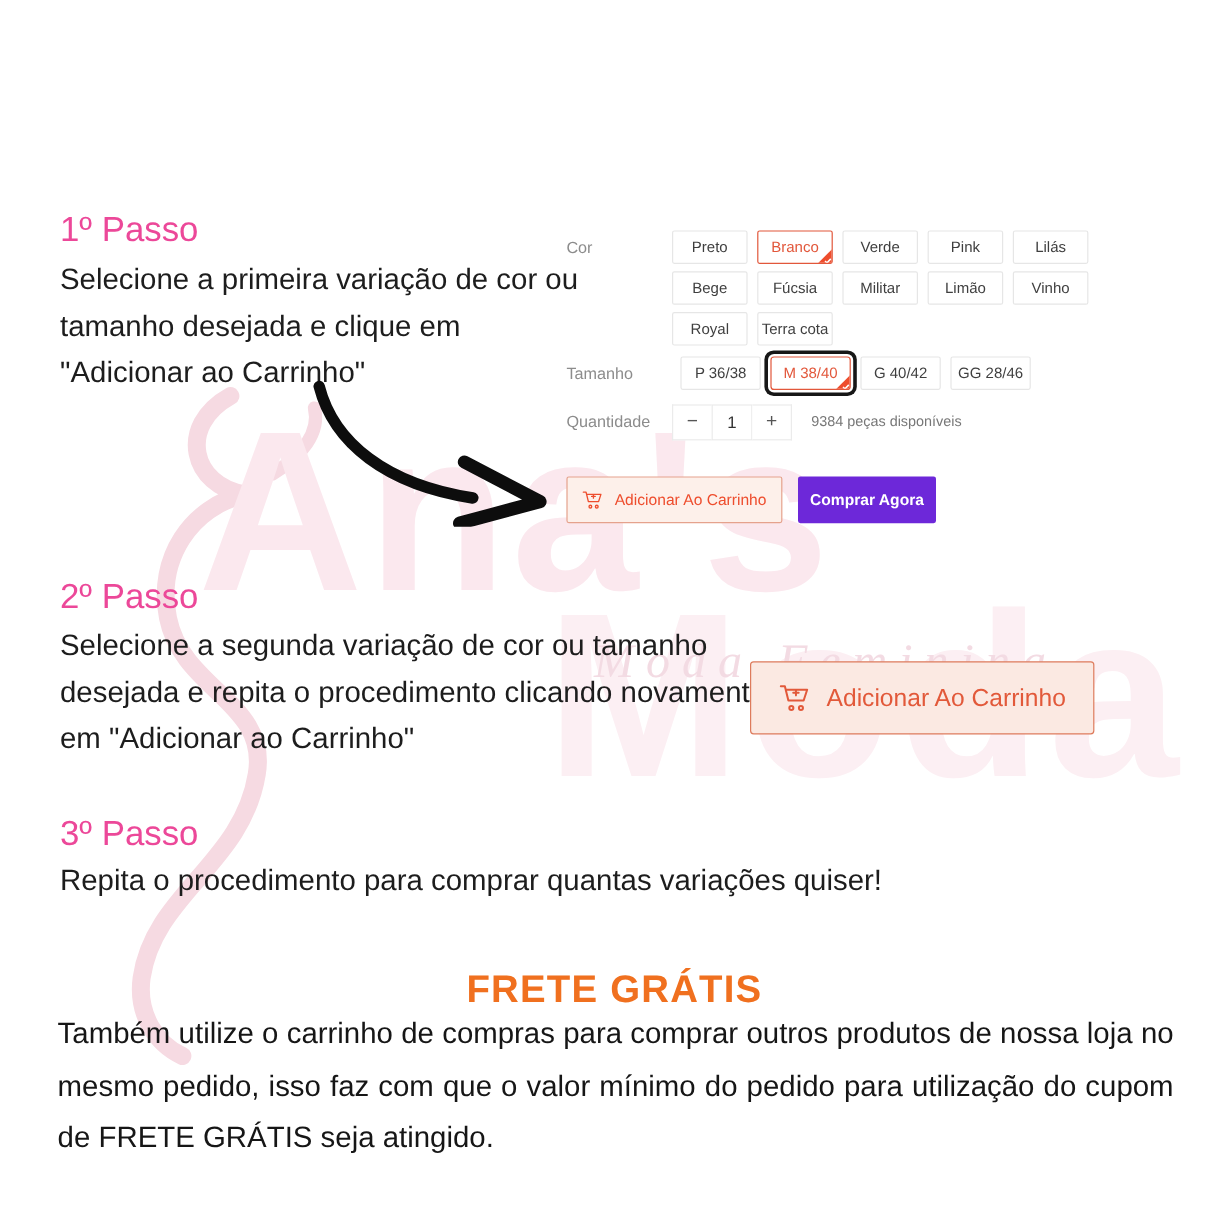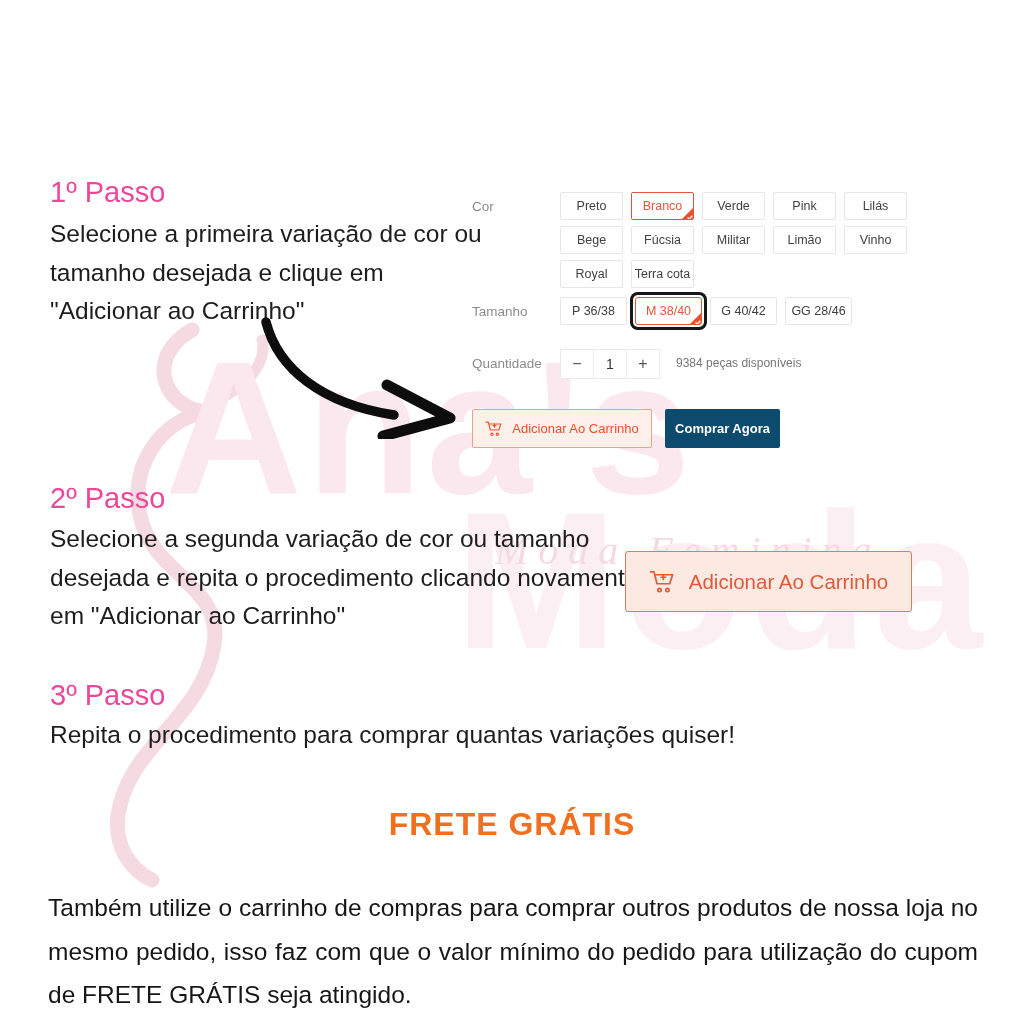--- a/index.html
+++ b/index.html
@@ -39,51 +39,51 @@
   .plabel { width:88px; font-size:13.5px; color:#8c8c8c; padding-top:7px; flex:none; }
   .chips { display:flex; flex-wrap:wrap; gap:6px 8px; width:370px; }
   .chip { position:relative; width:63px; height:28px; display:flex; align-items:center; justify-content:center;
           background:#fff; border:1px solid #e6e6e6; border-radius:2px; font-size:12.5px; color:#3f3f3f;
           font-family:"Liberation Sans", sans-serif; cursor:pointer; overflow:hidden; }
   .chip.size { width:67px; }
   .chip.selected { border-color:#e2573b; color:#e2573b; }
   .chip.highlight-ring { box-shadow:0 0 0 2px #ffffff, 0 0 0 5px #171717; border-radius:3px; }
   .check-badge { position:absolute; right:-1px; bottom:-1px; width:13px; height:13px; display:block; }
   .row-cor { margin-bottom:9px; }
-  .row-tam { margin-bottom:24px; }
+  .row-tam { margin-bottom:12px;justify-content:space-between; }
   .row-qty { margin-bottom:30px; }
 
   .qty-group { display:flex; }
   .qty-btn { width:33px; height:30px; background:#fff; border:1px solid #ebebeb; font-size:16px;
              color:#555; display:flex; align-items:center; justify-content:center; cursor:pointer; }
   .qty-btn.minus { border-right:none; }
   .qty-btn.plus { border-left:none; }
   .qty-val { width:34px; height:30px; border:1px solid #ebebeb; display:flex; align-items:center;
              justify-content:center; font-size:14px; color:#333; }
   .stock { font-size:12px; color:#777; padding:7px 0 0 16px; }
 
   .btn-row { display:flex; gap:13px; }
   .btn-cart { width:180px; height:39px; display:flex; align-items:center; justify-content:center; gap:9px;
               background:#fdf0ea; border:1px solid #e5a28d; border-radius:2px; color:#ee4d2d;
               font-size:13px; cursor:pointer; font-family:"Liberation Sans", sans-serif; }
   .btn-buy { width:115px; height:39px; display:flex; align-items:center; justify-content:center;
-             background:#0c4a6e; border:none; border-radius:2px; color:#fff; font-size:13px;
+             background:#6d28d9; border:none; border-radius:2px; color:#fff; font-size:13px;
              font-weight:700; cursor:pointer; font-family:"Liberation Sans", sans-serif; }
 
   .big-cart { position:absolute; left:625px; top:551px; width:287px; height:61px;
               display:flex; align-items:center; justify-content:center; gap:13px;
               background:#fbe9e2; border:1.5px solid #dd7b5c; border-radius:3px;
               color:#e2593a; font-size:20.5px; cursor:pointer; font-family:"Liberation Sans", sans-serif; }
 
   .arrow-wrap { position:absolute; left:236px; top:314px; }
 
   
   .frete-h { position:absolute; top:806px; left:0; width:100%; text-align:center;
              font-size:32px; font-weight:800; color:#f0701f; letter-spacing:1px; }
-  .frete-b { position:absolute; left:48px; top:886px; width:930px; font-size:24.5px;
+  .frete-b { position:absolute; left:48px; top:840px; width:930px; font-size:24.5px;
              line-height:43.5px; color:#161616; text-align:justify; text-align-last:left; }
 </style>
 </head>
 <body>
 
 <div class="canvas">
 
   <div class="watermark">
     <svg class="wm-svg" width="300" height="600" viewBox="0 0 300 600">
       <path d="M150 30 C105 55 118 105 162 112 C118 122 88 165 98 215 C110 275 182 285 172 345 C160 420 86 445 76 515 C72 545 88 570 110 580" stroke="#f6dae2" stroke-width="15" fill="none" stroke-linecap="round"></path>

